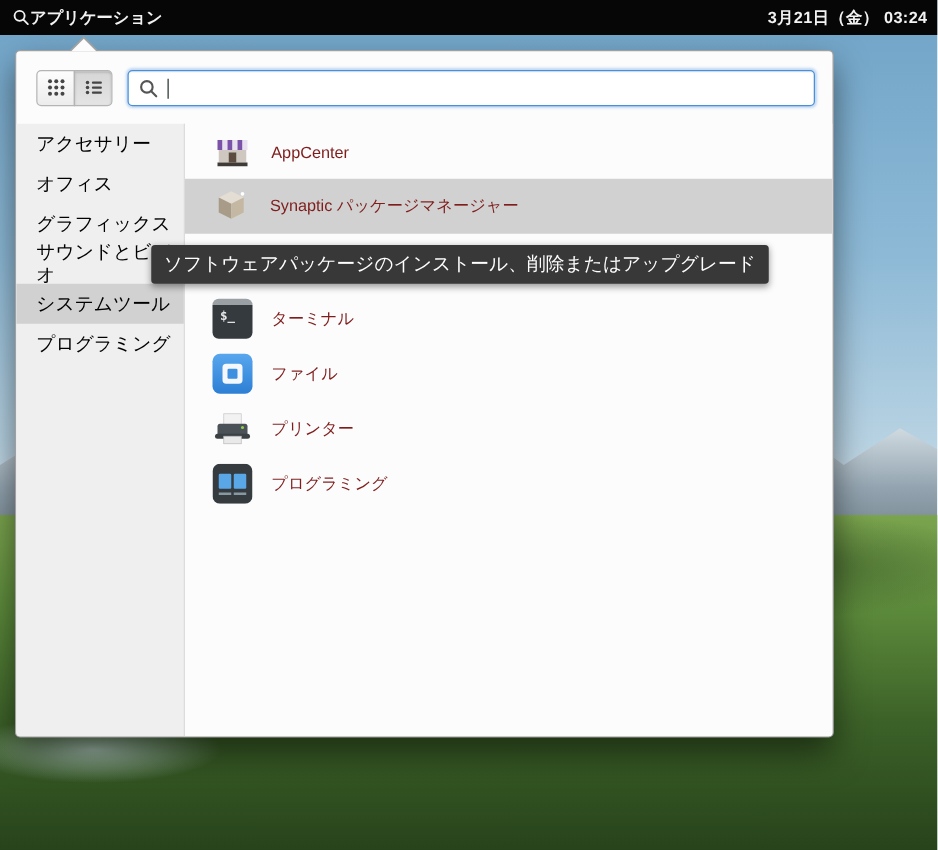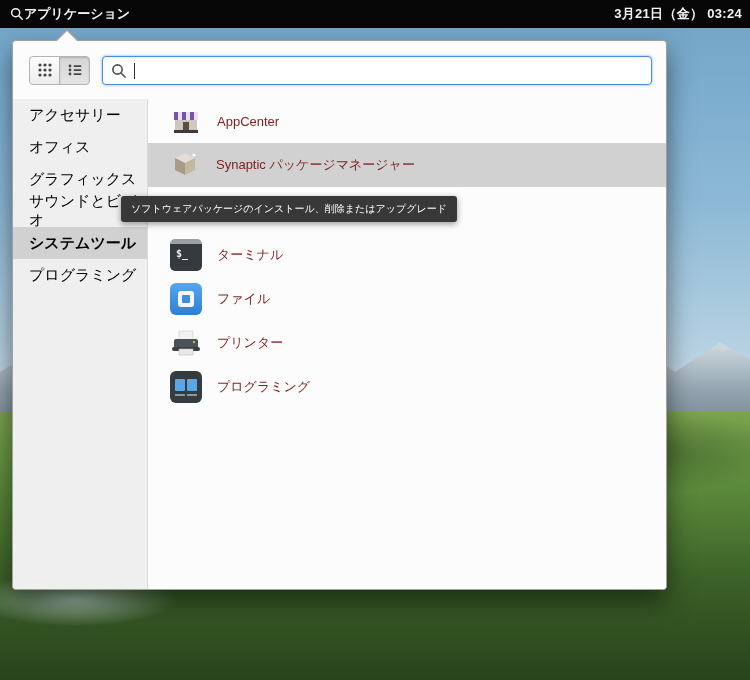--- a/index.html
+++ b/index.html
@@ -46,29 +46,29 @@
     border:1px solid #4a90d9;border-radius:4px;box-sizing:border-box;
     box-shadow:inset 0 1px 1px rgba(0,0,0,.06),0 0 2px 1px rgba(82,148,226,.35);}
   .search-entry svg{position:absolute;left:8px;top:6px;}
   .search-entry input{position:absolute;inset:0;border:none;outline:none;background:transparent;
     padding:0 8px 0 32px;font-size:13px;font-family:inherit;color:#2e3436;}
   .caret{position:absolute;left:31px;top:6px;width:1px;height:16px;background:#2e3436;pointer-events:none;}
   
   .content{display:flex;height:492px;}
   .sidebar{width:135px;background:#efefef;border-right:1px solid #dcdcdc;box-sizing:border-box;flex:none;}
   .cat{height:32px;display:flex;align-items:center;padding-left:16px;font-size:15px;color:#000000;cursor:pointer;}
-  .cat.selected{background:#d1d1d1;font-weight:bold;}
+  .cat.selected{background:#d1d1d1;}
   .applist{flex:1;background:#fcfcfc;}
   .app-row{height:44px;display:flex;align-items:center;padding-left:22px;cursor:pointer;}
   .app-row.highlighted{background:#d1d1d1;padding-left:21px;}
   .app-label{font-size:13px;color:#7f1d1d;margin-left:15px;}
   .tooltip-spacer{height:46px;}
   
   .tooltip{position:absolute;left:108px;top:155px;background:#383838;color:#ffffff;
-    font-size:10px;padding:6px 10px;border-radius:3px;white-space:nowrap;z-index:30;
+    font-size:15px;padding:6px 10px;border-radius:3px;white-space:nowrap;z-index:30;
     box-shadow:0 2px 6px rgba(0,0,0,.4);}
   
   .app-icon{width:32px;height:32px;position:relative;flex:none;}
   .ic-terminal{background:linear-gradient(#9aa0a4 0,#9aa0a4 5px,#353a3e 5px);border-radius:5px;}
   .term-glyph{position:absolute;left:6px;top:9px;font-family:"DejaVu Sans Mono","Liberation Mono",monospace;
     font-size:10px;font-weight:bold;color:#e8e8e8;}
   .ic-files{background:linear-gradient(#57a6ee,#2d7fd4);border-radius:6px;}
   .ic-files::before{content:"";position:absolute;left:8px;top:8px;width:16px;height:16px;background:#f4f8fc;border-radius:3px;}
   .ic-files::after{content:"";position:absolute;left:12px;top:12px;width:8px;height:8px;background:#3d8fe0;border-radius:1px;}
 </style>

